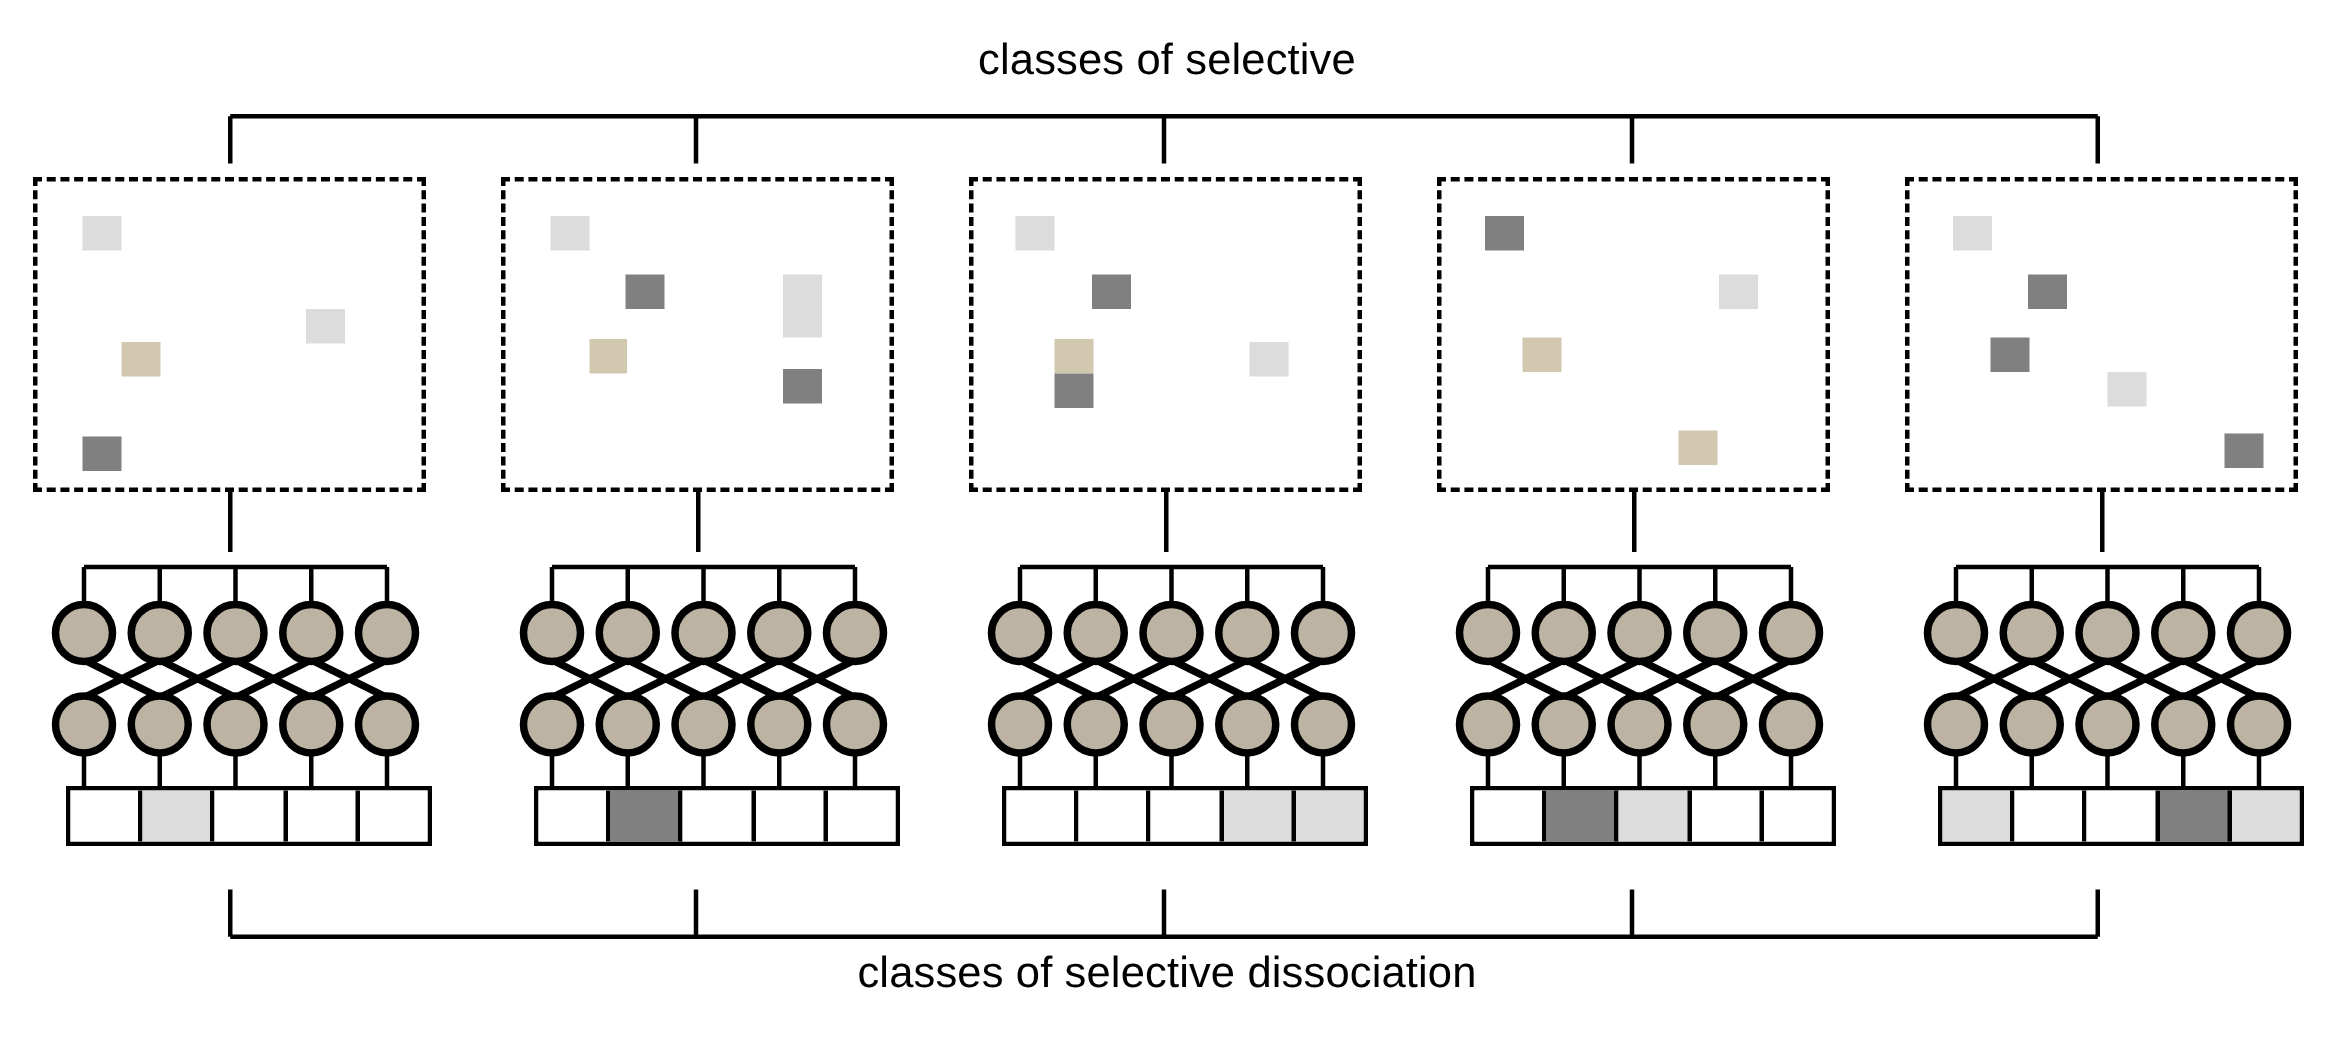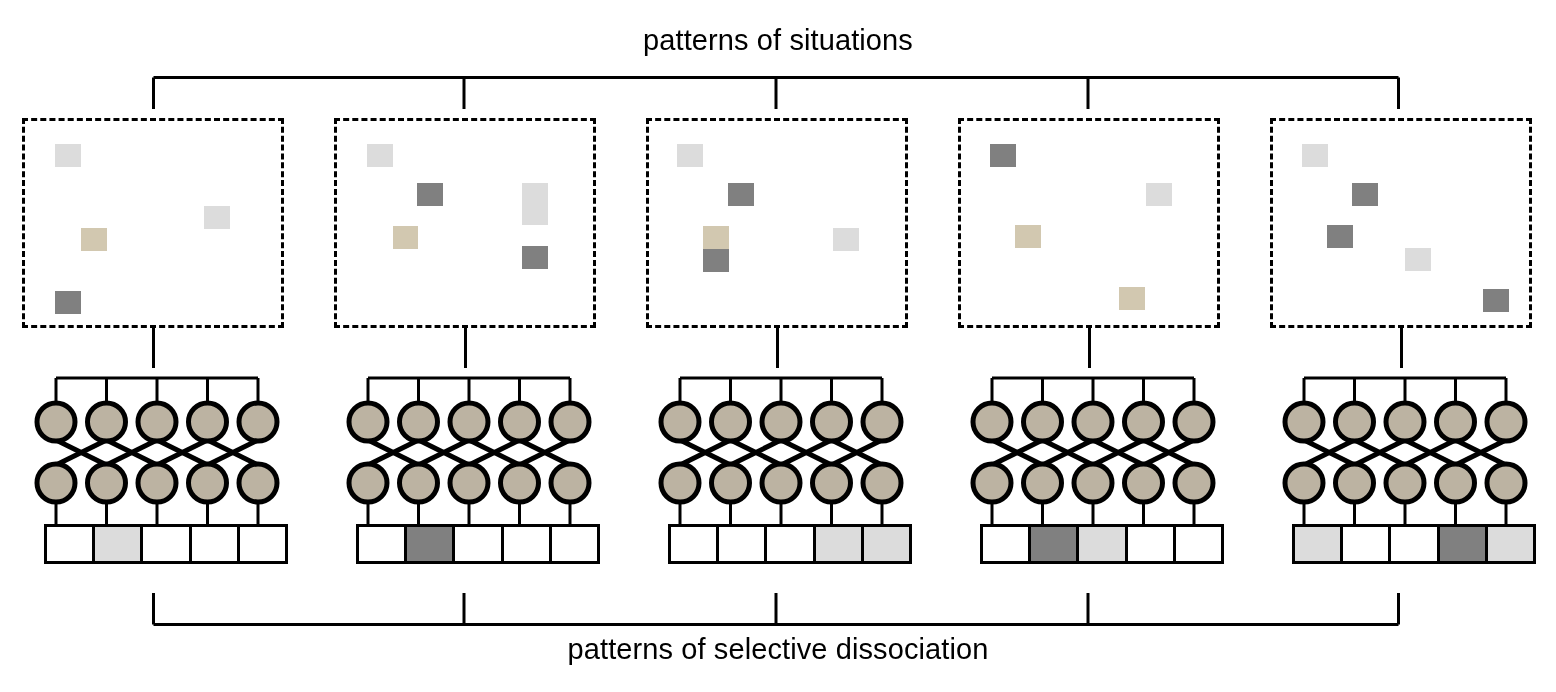--- a/index.html
+++ b/index.html
@@ -108,21 +108,21 @@
     border-right: 3px solid #000000;
     box-sizing: border-box;
   }
   .outcell:last-child { border-right: none; }
 </style>
 </head>
 <body>
 
 <div id="figure">
 
-  <div class="caption" id="caption-top">patterns of situations</div>
+  <div class="caption" id="caption-top">classes of selective</div>
 
   <div class="bracket" id="bracket-top">
     <svg viewBox="0 0 1248 34" preserveAspectRatio="none">
       <path d="M1.5,1.5 H1246.5" stroke="#000" stroke-width="3" fill="none"></path>
       <path d="M1.5,1.5 V33" stroke="#000" stroke-width="3" fill="none"></path>
       <path d="M312,1.5 V33" stroke="#000" stroke-width="3" fill="none"></path>
       <path d="M624,1.5 V33" stroke="#000" stroke-width="3" fill="none"></path>
       <path d="M936,1.5 V33" stroke="#000" stroke-width="3" fill="none"></path>
       <path d="M1246.5,1.5 V33" stroke="#000" stroke-width="3" fill="none"></path>
     </svg>
@@ -433,15 +433,15 @@
         <div class="outrow">
           <div class="outcell" style="background: rgb(220, 220, 220);"></div>
           <div class="outcell" style="background: rgb(255, 255, 255);"></div>
           <div class="outcell" style="background: rgb(255, 255, 255);"></div>
           <div class="outcell" style="background: rgb(128, 128, 128);"></div>
           <div class="outcell" style="background: rgb(220, 220, 220);"></div>
         </div>
       </div>
     </div>
 
-  <div class="caption" id="caption-bottom">patterns of selective dissociation</div>
+  <div class="caption" id="caption-bottom">classes of selective dissociation</div>
 
 </div>
 
 </body></html>

